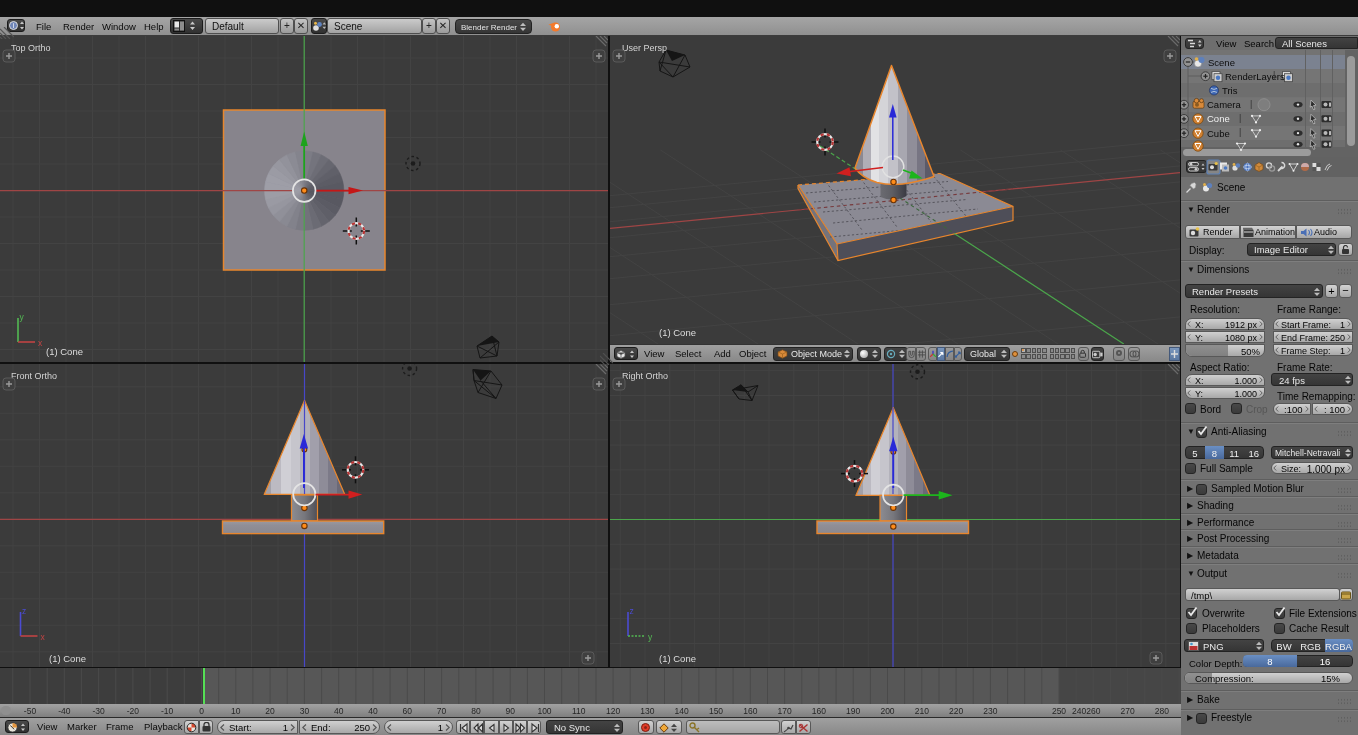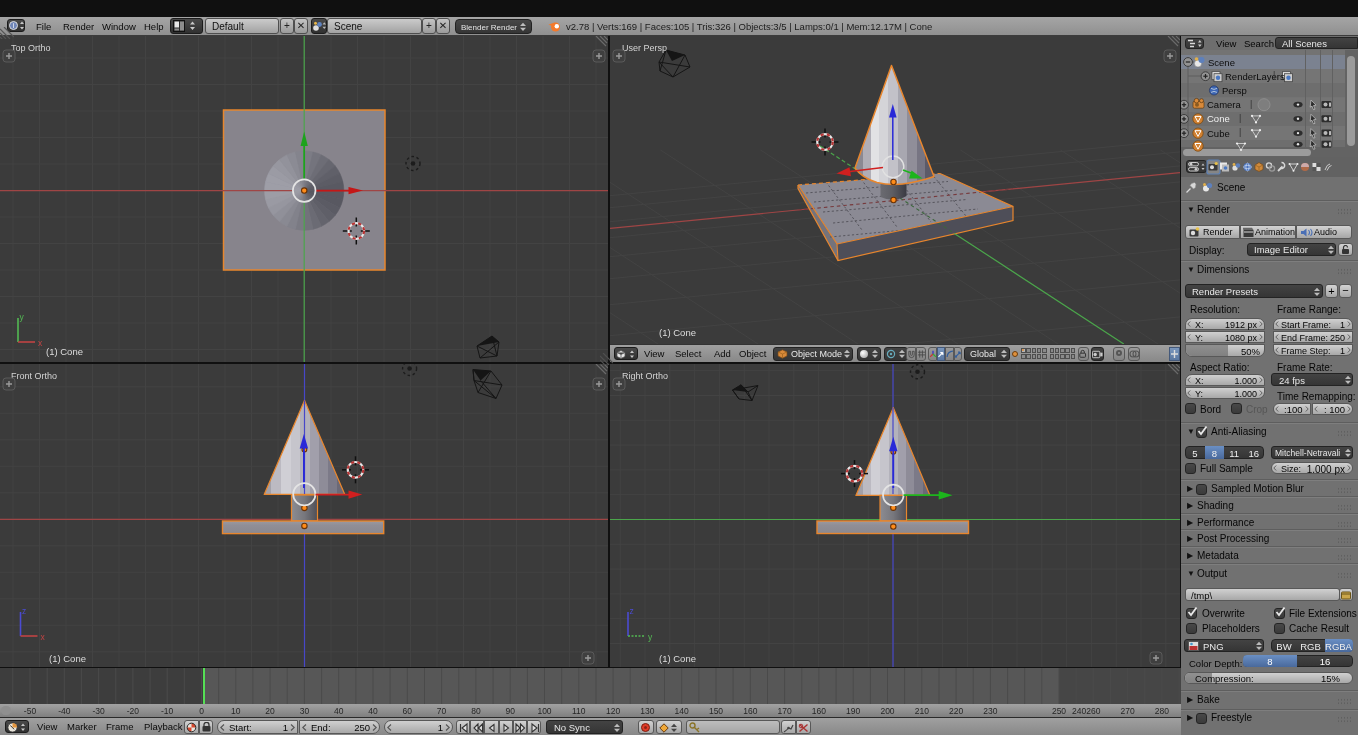--- a/index.html
+++ b/index.html
@@ -91,21 +91,20 @@
 
   <div class="abs" style="left:455px;top:2px;width:77px;height:15px;background:linear-gradient(180deg,#474747,#353535);border:1px solid #222;border-radius:4px;color:#e6e6e6;font-size:8px;padding:3px 0 0 5px">Blender Render</div>
   <svg class="abs" style="left:519px;top:4.5px" width="8" height="10" viewBox="0 0 8 10">
     <path d="M1 4 L4 0.8 L7 4 Z M1 5.8 L4 9 L7 5.8 Z" fill="#bdbdbd"></path>
   </svg>
   <svg class="abs" style="left:548px;top:3px" width="14" height="13" viewBox="0 0 14 13">
     <circle cx="7.5" cy="7" r="4.5" fill="#f5792a"></circle>
     <circle cx="8.8" cy="6.2" r="2.2" fill="#fff"></circle>
     <path d="M0.5 4.5 L7 2.5 L4 6 Z" fill="#f5792a"></path>
   </svg>
-  <div class="stats" style="left:566px">v2.78 | Verts:169 | Faces:105 | Tris:326 | Objects:3/5 | Lamps:0/1 | Mem:12.17M | Cone</div>
 </div>
 
 <svg class="vp" id="vtl" style="left:0;top:36px" width="608" height="326" viewBox="0 36 608 326">
       <rect x="0" y="36" width="608" height="326" fill="#3b3b3b"></rect>
       <path d="M304.5 36V362M278.0 36V362M251.5 36V362M225.0 36V362M198.5 36V362M172.0 36V362M145.5 36V362M119.0 36V362M92.5 36V362M66.0 36V362M39.5 36V362M13.0 36V362M331.0 36V362M357.5 36V362M384.0 36V362M410.5 36V362M437.0 36V362M463.5 36V362M490.0 36V362M516.5 36V362M543.0 36V362M569.5 36V362M596.0 36V362M0 190.5H608M0 164.0H608M0 137.5H608M0 111.0H608M0 84.5H608M0 58.0H608M0 217.0H608M0 243.5H608M0 270.0H608M0 296.5H608M0 323.0H608M0 349.5H608" stroke="#434343" stroke-width="1" fill="none"></path>
       <rect x="223.5" y="110" width="161.5" height="160" fill="#87848c" stroke="#e8862d" stroke-width="1.5"></rect>
       <g>
         <path d="M304.2 190.6 L343.8 190.6 A39.6 39.6 0 0 1 342.8 199.4 Z" fill="#585861" stroke="#585861" stroke-width="0.6"></path>
         <path d="M304.2 190.6 L342.8 199.4 A39.6 39.6 0 0 1 339.9 207.8 Z" fill="#585861" stroke="#585861" stroke-width="0.6"></path>
         <path d="M304.2 190.6 L339.9 207.8 A39.6 39.6 0 0 1 335.2 215.3 Z" fill="#5b5b64" stroke="#5b5b64" stroke-width="0.6"></path>
@@ -680,21 +679,21 @@
           <circle cx="71" cy="94.19999999999999" r="1.1" fill="#eee"></circle>
           <circle cx="79" cy="94.19999999999999" r="1.1" fill="#eee"></circle>
           <circle cx="75" cy="100.69999999999999" r="1.1" fill="#eee"></circle>
           <path d="M56 107.5 L64 107.5 L60 114.0 Z" fill="none" stroke="#cfcfcf" stroke-width="0.9"></path>
           <circle cx="56" cy="107.5" r="1.1" fill="#eee"></circle>
           <circle cx="64" cy="107.5" r="1.1" fill="#eee"></circle>
           <circle cx="60" cy="114.0" r="1.1" fill="#eee"></circle>
         </svg>
         <div class="abs" style="left:27px;top:20.5px;font-size:9.5px;color:#0c0c0c">Scene</div>
         <div class="abs" style="left:44px;top:34.7px;font-size:9.5px;color:#0c0c0c">RenderLayers</div>
-        <div class="abs" style="left:41px;top:48.9px;font-size:9.5px;color:#0c0c0c">Persp</div>
+        <div class="abs" style="left:41px;top:48.9px;font-size:9.5px;color:#0c0c0c">Tris</div>
         <div class="abs" style="left:26px;top:63.2px;font-size:9.5px;color:#0c0c0c">Camera</div>
         <div class="abs" style="left:26px;top:77.4px;font-size:9.5px;color:#f0f0f0">Cone</div>
         <div class="abs" style="left:26px;top:91.7px;font-size:9.5px;color:#0c0c0c">Cube</div>
         <div class="abs" style="left:69px;top:62.7px;font-size:9px;color:#333">|</div>
         <div class="abs" style="left:58px;top:76.9px;font-size:9px;color:#333">|</div>
         <div class="abs" style="left:58px;top:91.2px;font-size:9px;color:#333">|</div>
         <div class="abs" style="left:92px;top:34.2px;font-size:9px;color:#333">|</div>
       </div>
   <div id="props">
         <div class="abs" style="left:0;top:0;width:177px;height:20px;background:#626262"></div>

